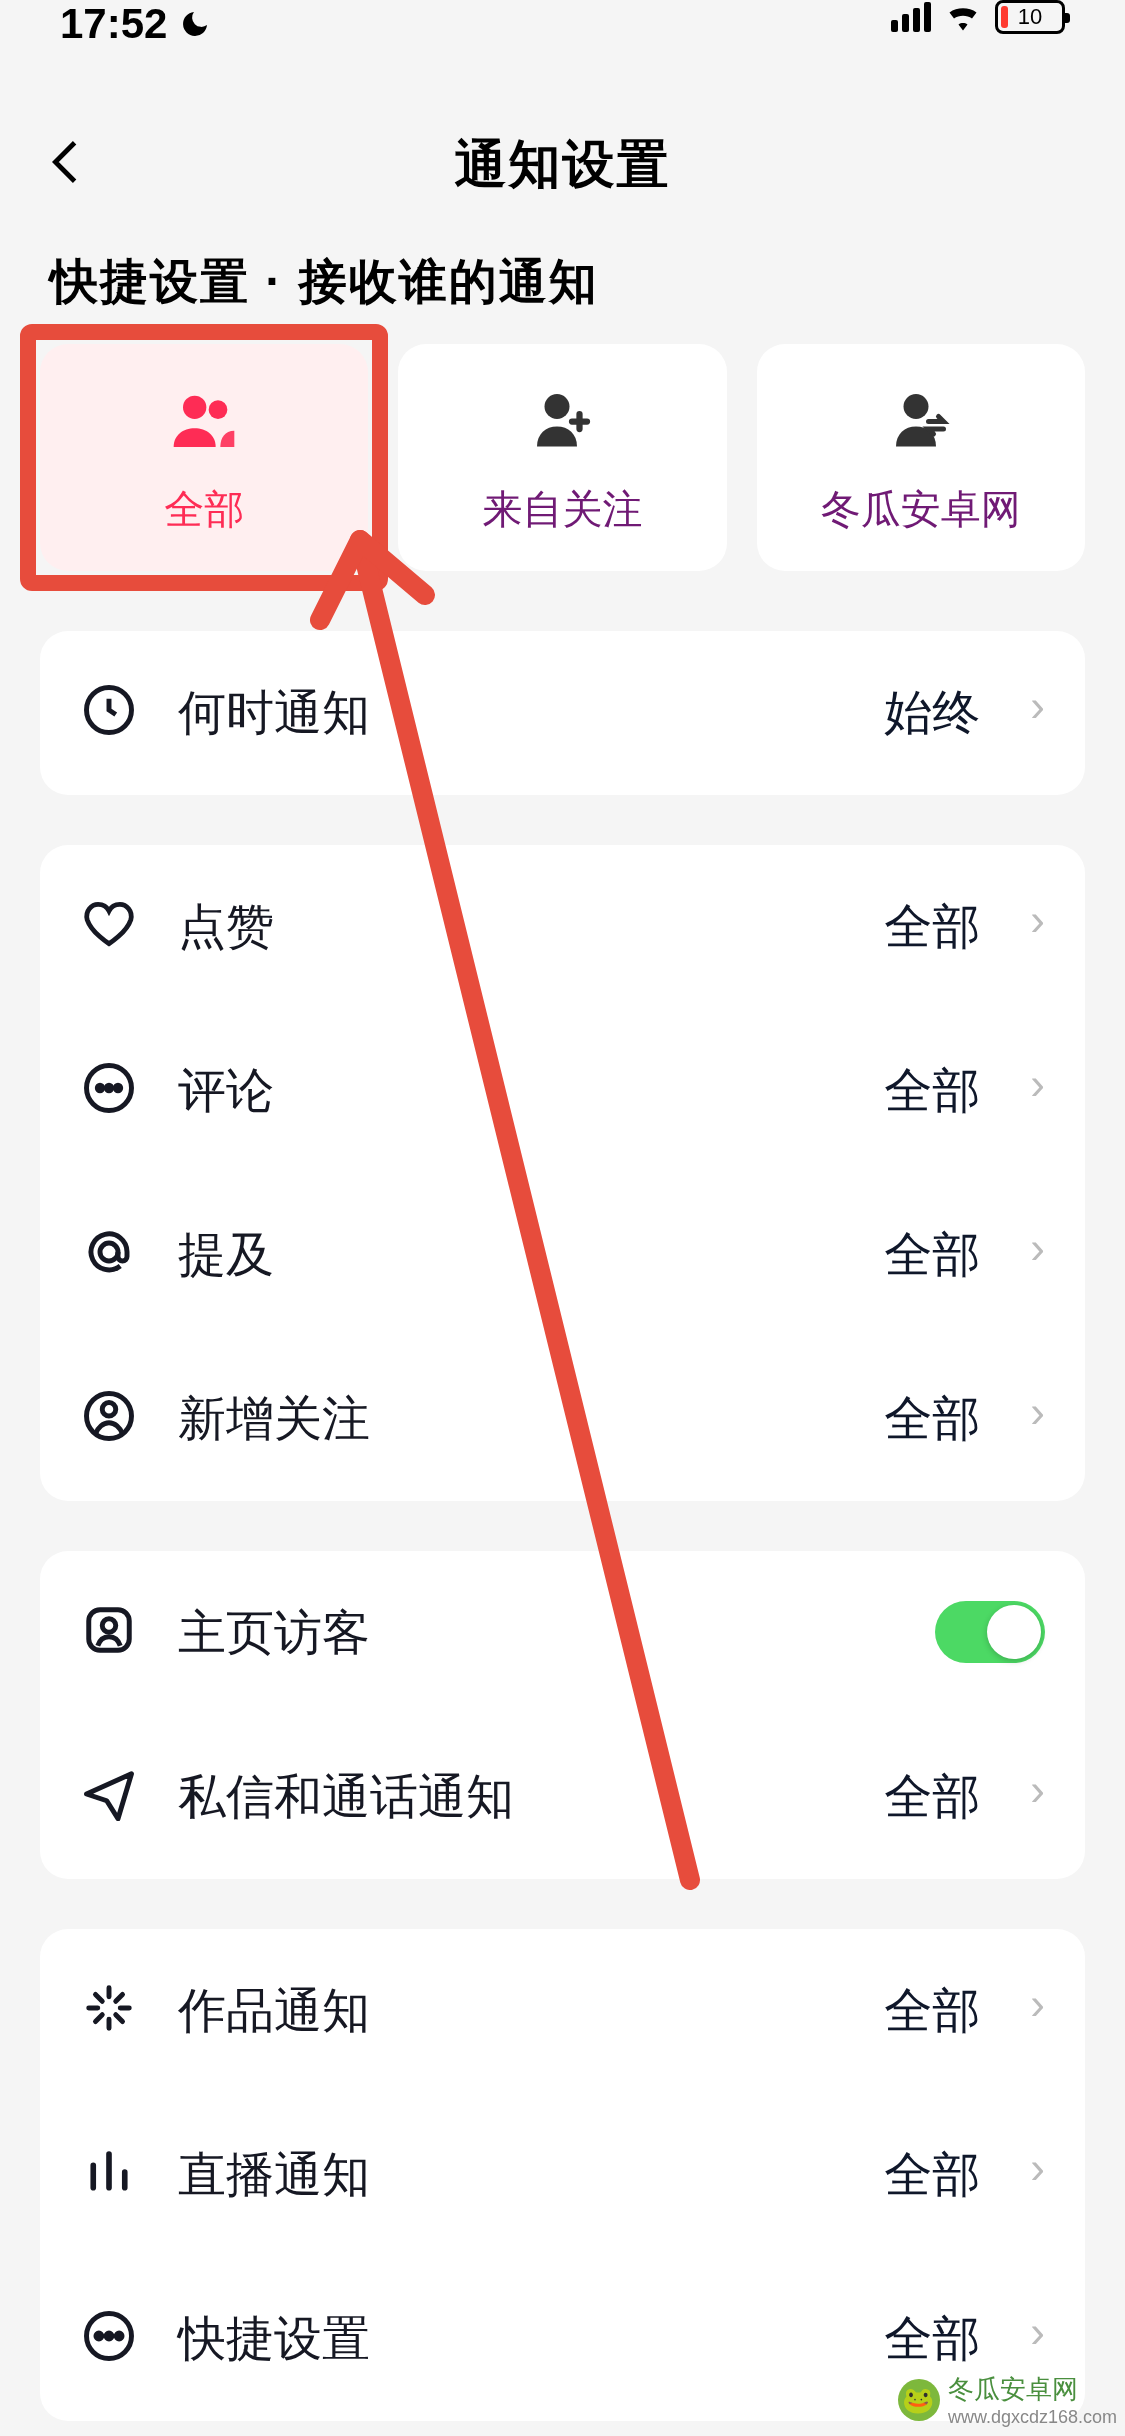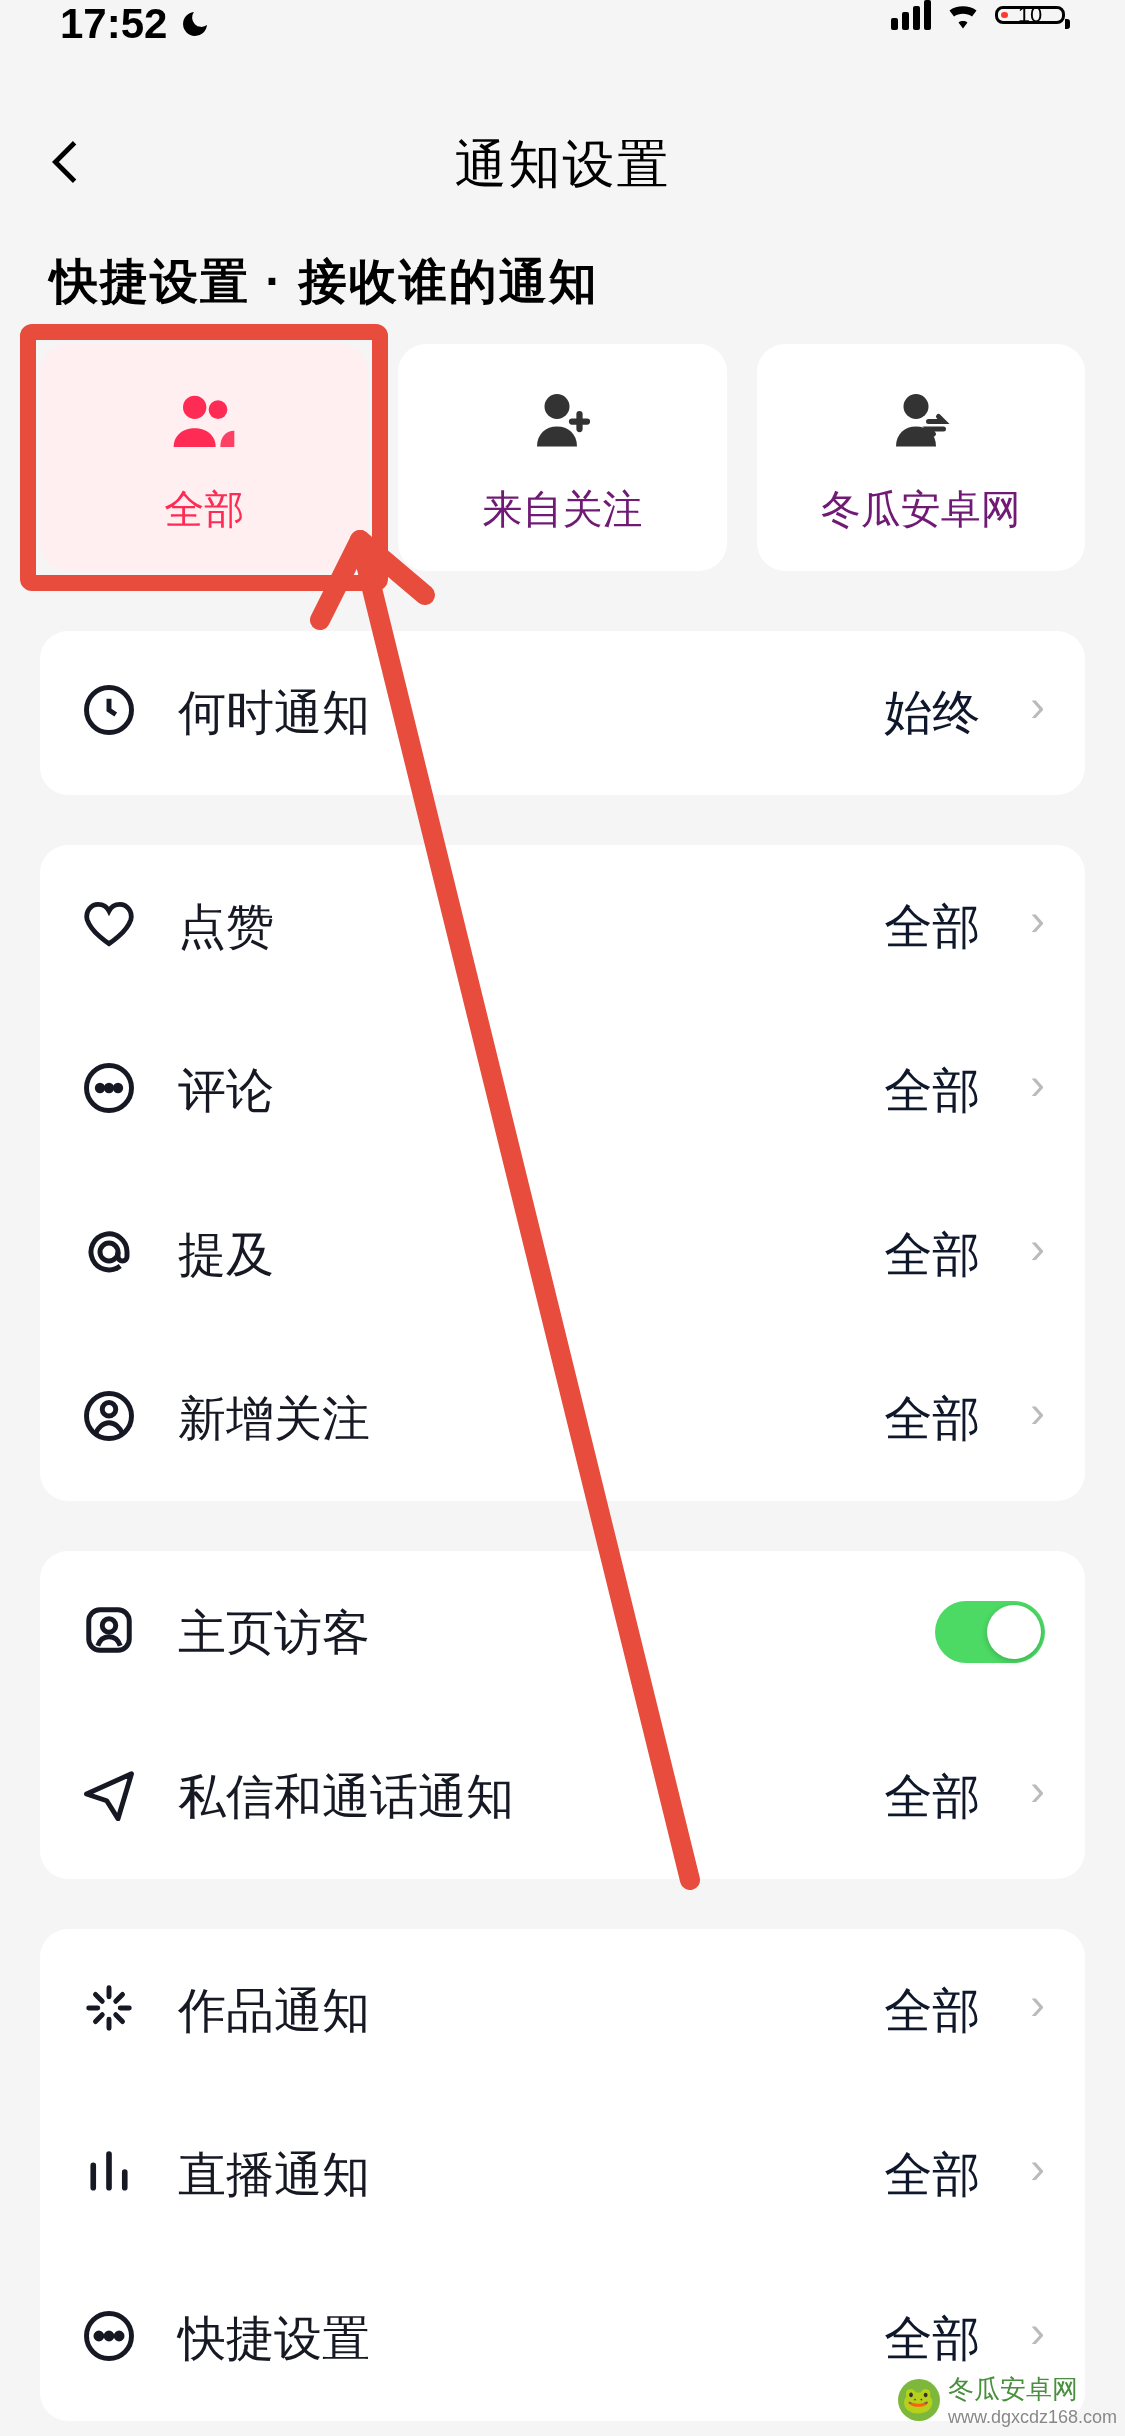--- a/index.html
+++ b/index.html
@@ -47,21 +47,21 @@
     .signal-bars span:nth-child(1) { height: 12px; }
     .signal-bars span:nth-child(2) { height: 18px; }
     .signal-bars span:nth-child(3) { height: 24px; }
     .signal-bars span:nth-child(4) { height: 30px; }
     .battery {
       display: flex;
       align-items: center;
       border: 3px solid #000;
       border-radius: 8px;
       width: 70px;
-      height: 18px;
+      height: 34px;
       position: relative;
       padding: 3px;
     }
     .battery::after {
       content: '';
       position: absolute;
       right: -8px;
       top: 10px;
       width: 5px;
       height: 10px;
@@ -92,21 +92,21 @@
       padding: 0 50px;
     }
     .back-btn {
       position: absolute;
       left: 50px;
       font-size: 60px;
       font-weight: 300;
     }
     .header-title {
       font-size: 52px;
-      font-weight: 400;
+      font-weight: 700;
       letter-spacing: 2px;
     }
     
     .section-label {
       padding: 20px 50px 30px;
       font-size: 48px;
       font-weight: 600;
       letter-spacing: 2px;
     }
     

